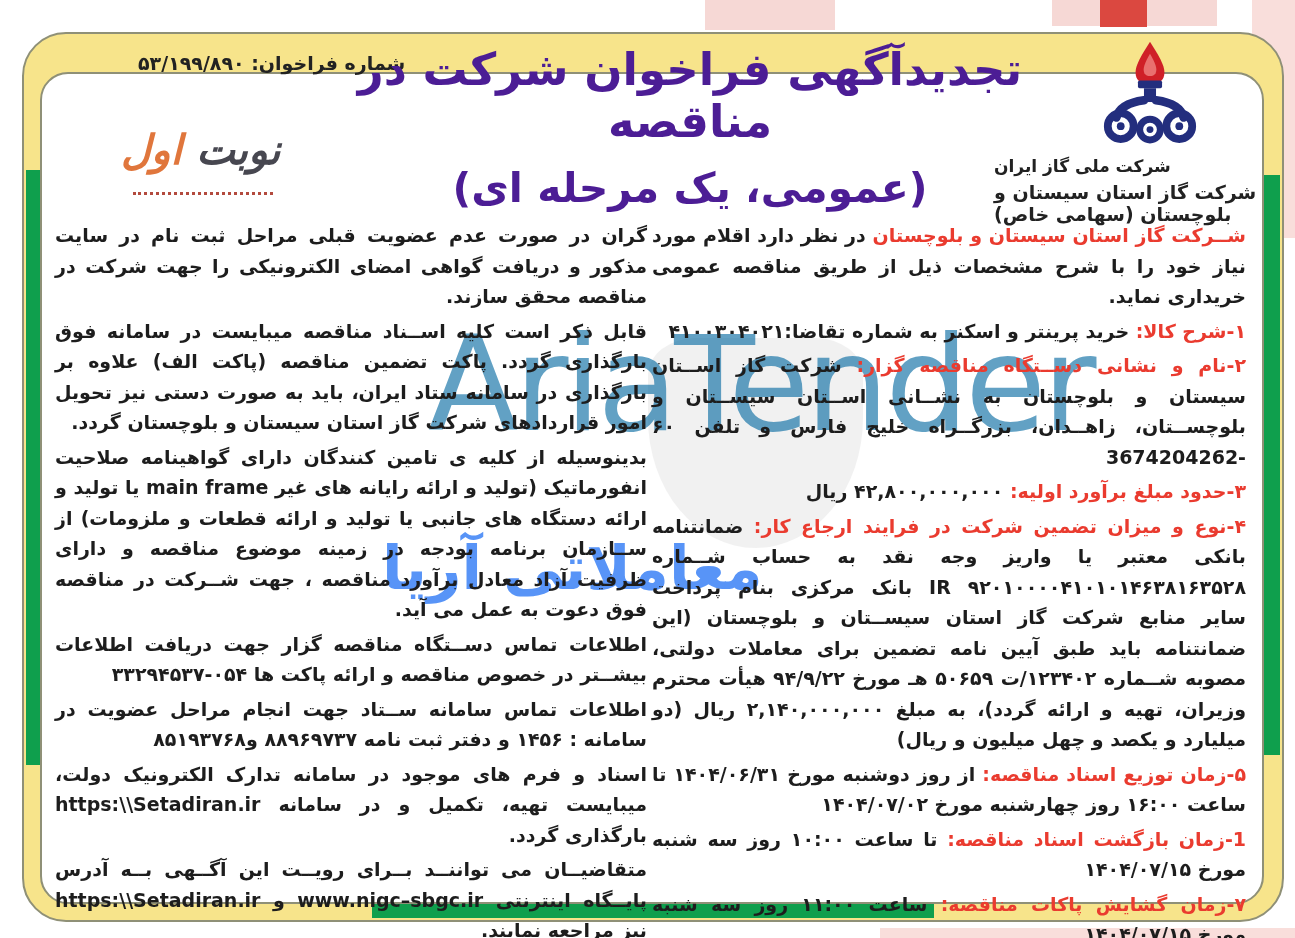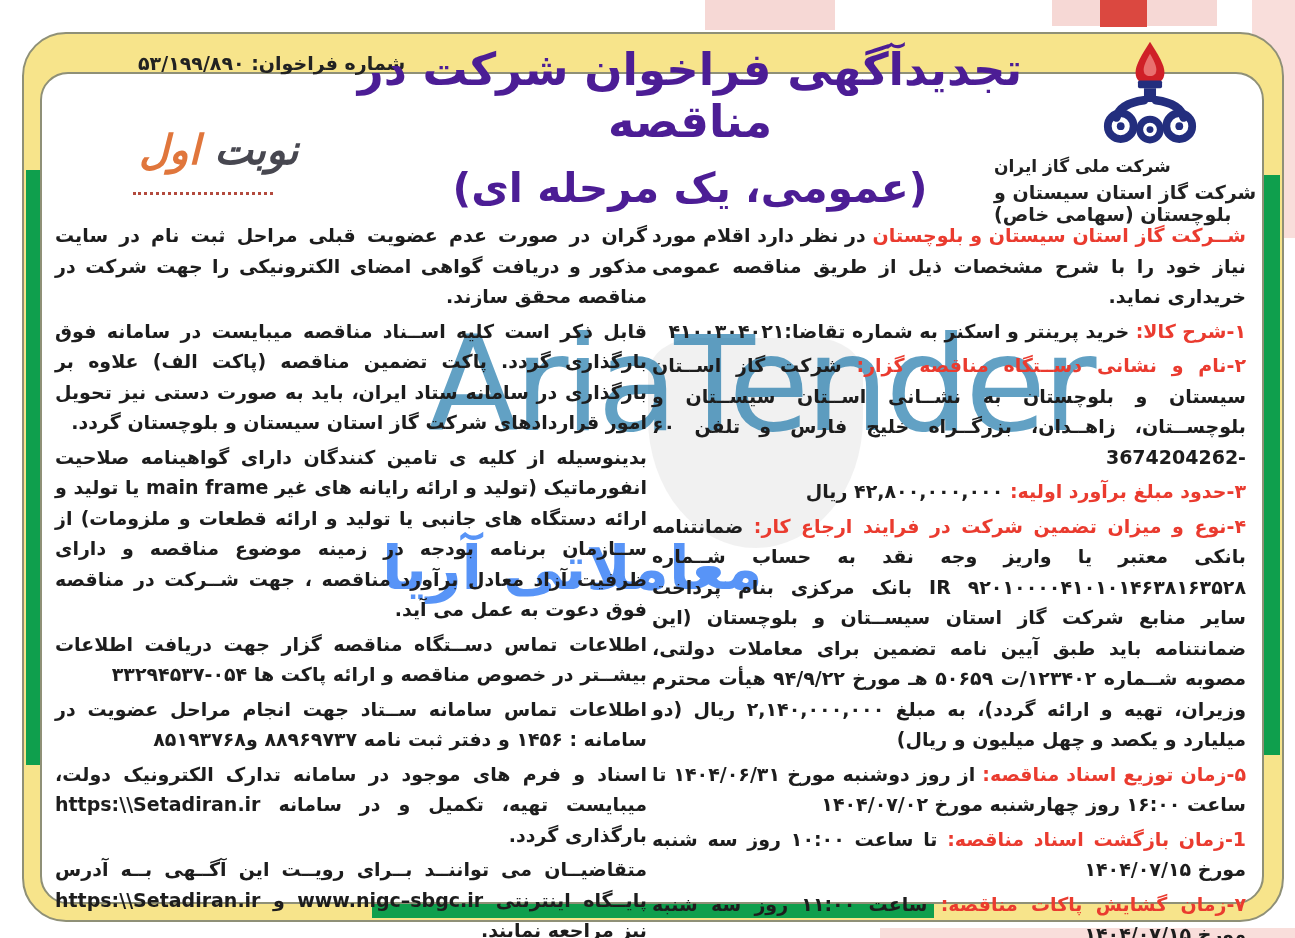--- a/index.html
+++ b/index.html
@@ -29,21 +29,21 @@
   #wm-shield{left:648px;top:338px;width:215px;height:210px;background:#e4e4e4;opacity:.5;
              border-radius:22% 22% 50% 50%/18% 18% 62% 62%;}
   #wm-en{left:428px;top:318px;font-size:132px;font-weight:normal;color:#0369a1;opacity:.62;
          letter-spacing:-4px;line-height:1;}
   #wm-fa{left:382px;top:538px;font-size:60px;font-weight:bold;color:#3b82f6;opacity:.85;
          direction:rtl;line-height:1;}
 
   
   .hdr{position:absolute;z-index:4;direction:rtl;color:#222;}
   #call-number{left:138px;top:52px;font-size:19px;font-weight:bold;}
-  #stamp{left:139px;top:126px;font-size:41px;font-weight:bold;font-style:italic;direction:rtl;}
+  #stamp{left:121px;top:126px;font-size:41px;font-weight:bold;font-style:italic;direction:rtl;}
   #stamp .w1{color:#474750;}
   #stamp .w2{color:#e0763c;}
   #stamp-underline{position:absolute;left:133px;top:192px;width:140px;height:0;z-index:4;
          border-bottom:3px dotted #b34a3e;}
   #title{left:340px;top:44px;width:700px;text-align:center;color:#4c1d95;font-weight:bold;}
   #title .t1{font-size:45px;line-height:1.15;}
   #title .t2{font-size:41px;line-height:1.1;margin-top:18px;}
   #org{left:994px;top:40px;width:312px;text-align:left;}
   #org svg{display:block;margin:0 auto;}
   #org .o1{font-size:17px;font-weight:bold;margin-top:4px;}

